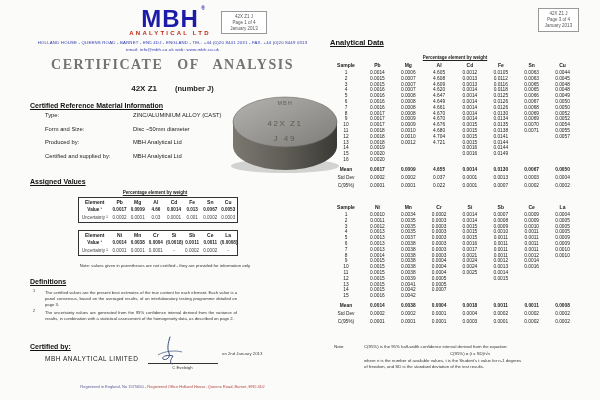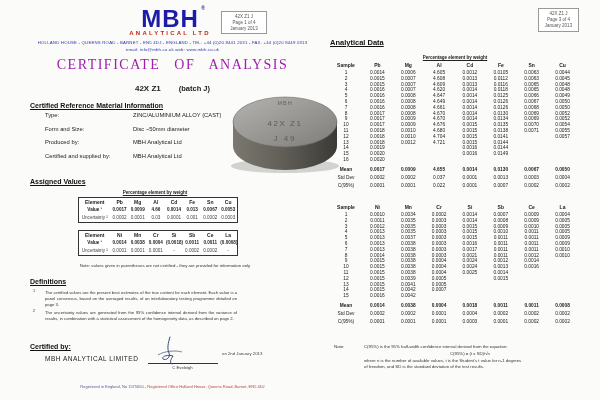--- a/index.html
+++ b/index.html
@@ -11,21 +11,21 @@
   #page1 { position:absolute; left:0; top:0; width:345px; height:293px; }
   .logo-wrap { left:60px; top:8px; width:220px; text-align:center; }
   .logo-mbh { font-size:24px; font-weight:bold; color:#1c1ca8; letter-spacing:1px; line-height:0.95; display:inline-block; position:relative; }
   .logo-reg { position:absolute; right:-7px; top:-2px; font-size:5px; color:#1c1ca8; }
   .logo-sub { font-size:6px; font-weight:bold; color:#c42812; letter-spacing:2.2px; margin-top:-1px; }
   .corner-box { border:1px solid #999; text-align:center; color:#555; font-size:4.5px; line-height:1.35; padding-top:2px; background:#fff; }
   #cbox1 { left:221px; top:11px; width:46px; height:23px; }
   .addr { left:10px; width:325px; text-align:center; color:#2a35b0; font-size:4.3px; letter-spacing:0.2px; }
   #addr1 { top:40px; }
   #addr2 { top:46.5px; }
-  .cert-title { top:57px; left:10px; width:325px; text-align:center; font-family:"Liberation Serif", serif; font-weight:normal; font-size:14px; letter-spacing:1.5px; word-spacing:9px; color:#a21caf; }
+  .cert-title { top:57px; left:10px; width:325px; text-align:center; font-family:"Liberation Serif", serif; font-weight:bold; font-size:14px; letter-spacing:1.5px; word-spacing:9px; color:#737373; }
   .subtitle { top:84px; left:10px; width:325px; text-align:center; font-size:8px; font-weight:bold; }
   .subtitle .batch { margin-left:18px; font-size:7.5px; }
   .sec-head { font-weight:bold; font-size:7px; text-decoration:underline; color:#111; }
   #crm-head { left:30px; top:102px; }
   #crm-table { left:45px; top:112px; font-size:5.8px; border-collapse:collapse; }
   #crm-table td { padding:0 0 7.5px 0; vertical-align:top; }
   #crm-table td.first { width:88px; }
   
   #disc { left:228px; top:84px; width:114px; height:92px; }
   
@@ -95,21 +95,21 @@
     <div>Page 1 of 4</div>
     <div>January 2013</div>
   </div>
 
   <div id="addr1" class="abs addr">HOLLAND HOUSE - QUEENS ROAD - BARNET - EN5 4DJ - ENGLAND - TEL. +44 (0)20 8441 2031 - FAX. +44 (0)20 8449 0313</div>
   <div id="addr2" class="abs addr">email: info@mbh.co.uk    web: www.mbh.co.uk</div>
 
   <div class="abs cert-title">CERTIFICATE OF ANALYSIS</div>
 
   <div class="abs subtitle">
-    <span>42X Z1</span><span class="batch">(batch J)</span>
+    <span>42X Z1</span><span class="batch">(number J)</span>
   </div>
 
   <div id="crm-head" class="abs sec-head">Certified Reference Material Information</div>
   <table id="crm-table" class="abs">
     <tbody>
         <tr>
           <td class="first">Type:</td>
           <td>ZINC/ALUMINIUM ALLOY    (CAST)</td>
         </tr>
         <tr>

